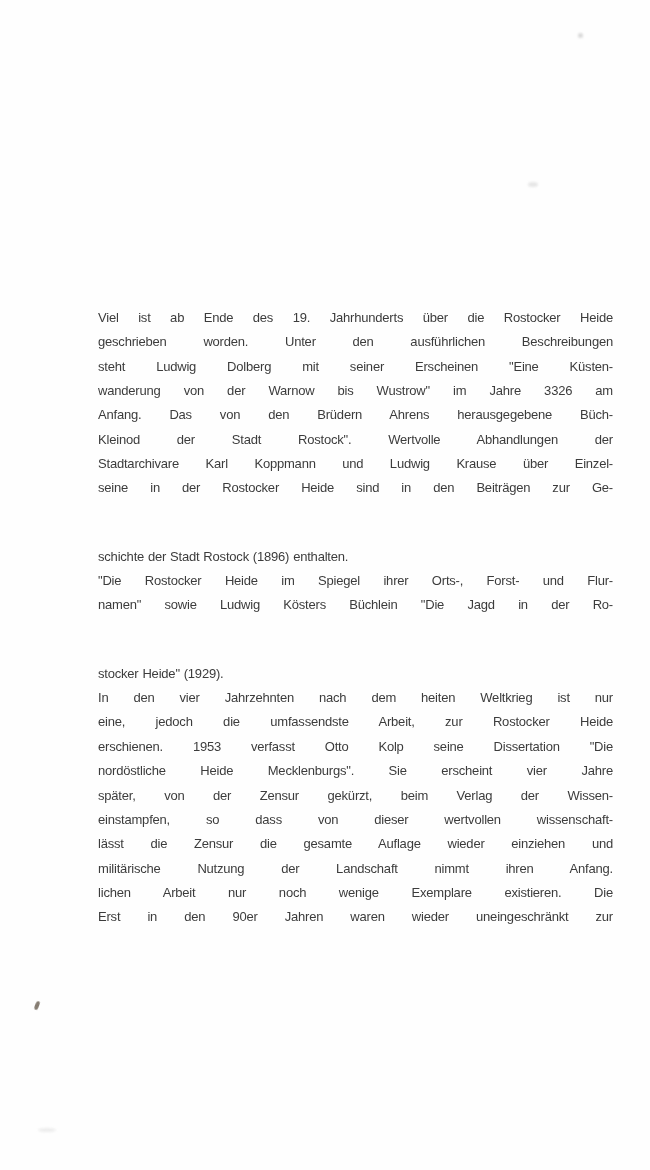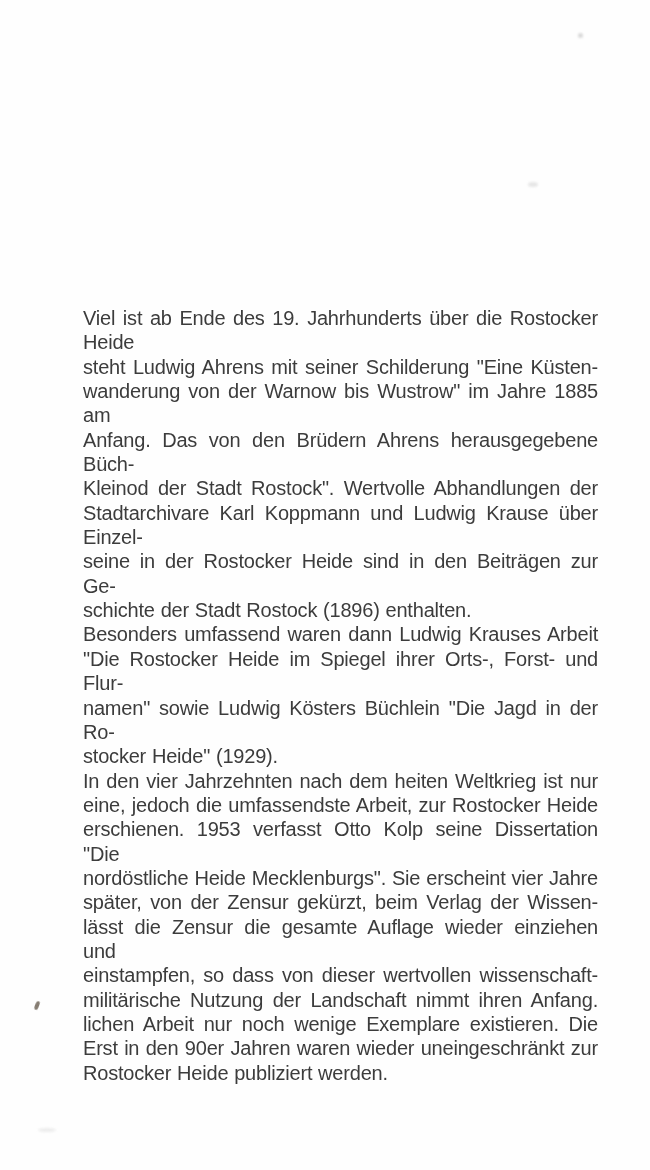--- a/index.html
+++ b/index.html
@@ -11,36 +11,37 @@
   .page {
     position: relative;
     width: 650px;
     height: 1170px;
     background: #fefefe;
     overflow: hidden;
     font-family: "Liberation Sans", "DejaVu Sans", sans-serif;
   }
   .text-block {
     position: absolute;
-    left: 83px;
+    left: 98px;
     top: 306px;
     width: 515px;
     color: #3c3c3c;
-    font-size: 20px;
+    font-size: 13px;
     line-height: 24.35px;
     letter-spacing: -0.2px;
     word-spacing: 0.5px;
   }
   .line {
     text-align: justify;
     text-align-last: justify;
     white-space: normal;
   }
   .line.para-end {
     text-align-last: left;
+    margin-top: 44px;
   }
   
   .speck {
     position: absolute;
     pointer-events: none;
   }
   .speck-top {
     left: 578px; top: 33px;
     width: 5px; height: 5px;
     background: #d9d9d9;
@@ -69,41 +70,40 @@
     border-radius: 50%;
     filter: blur(1px);
   }
 </style>
 </head>
 <body>
 
 <div class="page">
   <div class="text-block" id="text-block">
       <div class="line">Viel ist ab Ende des 19. Jahrhunderts über die Rostocker Heide</div>
-      <div class="line">steht Ludwig Ahrens mit seiner Schilderung "Eine Küsten-</div>
-      <div class="line">wanderung von der Warnow bis Wustrow" im Jahre 1885 am</div>
+      <div class="line">geschrieben worden. Unter den ausführlichen Beschreibungen</div>
+      <div class="line">steht Ludwig Dolberg mit seiner Erscheinen "Eine Küsten-</div>
+      <div class="line">wanderung von der Warnow bis Wustrow" im Jahre 3326 am</div>
       <div class="line">Anfang. Das von den Brüdern Ahrens herausgegebene Büch-</div>
       <div class="line">Kleinod der Stadt Rostock". Wertvolle Abhandlungen der</div>
       <div class="line">Stadtarchivare Karl Koppmann und Ludwig Krause über Einzel-</div>
       <div class="line">seine in der Rostocker Heide sind in den Beiträgen zur Ge-</div>
       <div class="line para-end">schichte der Stadt Rostock (1896) enthalten.</div>
-      <div class="line">Besonders umfassend waren dann Ludwig Krauses Arbeit</div>
       <div class="line">"Die Rostocker Heide im Spiegel ihrer Orts-, Forst- und Flur-</div>
       <div class="line">namen" sowie Ludwig Kösters Büchlein "Die Jagd in der Ro-</div>
       <div class="line para-end">stocker Heide" (1929).</div>
       <div class="line">In den vier Jahrzehnten nach dem heiten Weltkrieg ist nur</div>
       <div class="line">eine, jedoch die umfassendste Arbeit, zur Rostocker Heide</div>
       <div class="line">erschienen. 1953 verfasst Otto Kolp seine Dissertation "Die</div>
       <div class="line">nordöstliche Heide Mecklenburgs". Sie erscheint vier Jahre</div>
       <div class="line">später, von der Zensur gekürzt, beim Verlag der Wissen-</div>
+      <div class="line">einstampfen, so dass von dieser wertvollen wissenschaft-</div>
       <div class="line">lässt die Zensur die gesamte Auflage wieder einziehen und</div>
-      <div class="line">einstampfen, so dass von dieser wertvollen wissenschaft-</div>
       <div class="line">militärische Nutzung der Landschaft nimmt ihren Anfang.</div>
       <div class="line">lichen Arbeit nur noch wenige Exemplare existieren. Die</div>
       <div class="line">Erst in den 90er Jahren waren wieder uneingeschränkt zur</div>
-      <div class="line para-end">Rostocker Heide publiziert werden.</div>
     </div>
 
   <div class="speck speck-top"></div>
   <div class="speck speck-upper"></div>
   <div class="speck speck-lower"></div>
   <div class="speck speck-bottom"></div>
 </div>
 
 </body></html>

